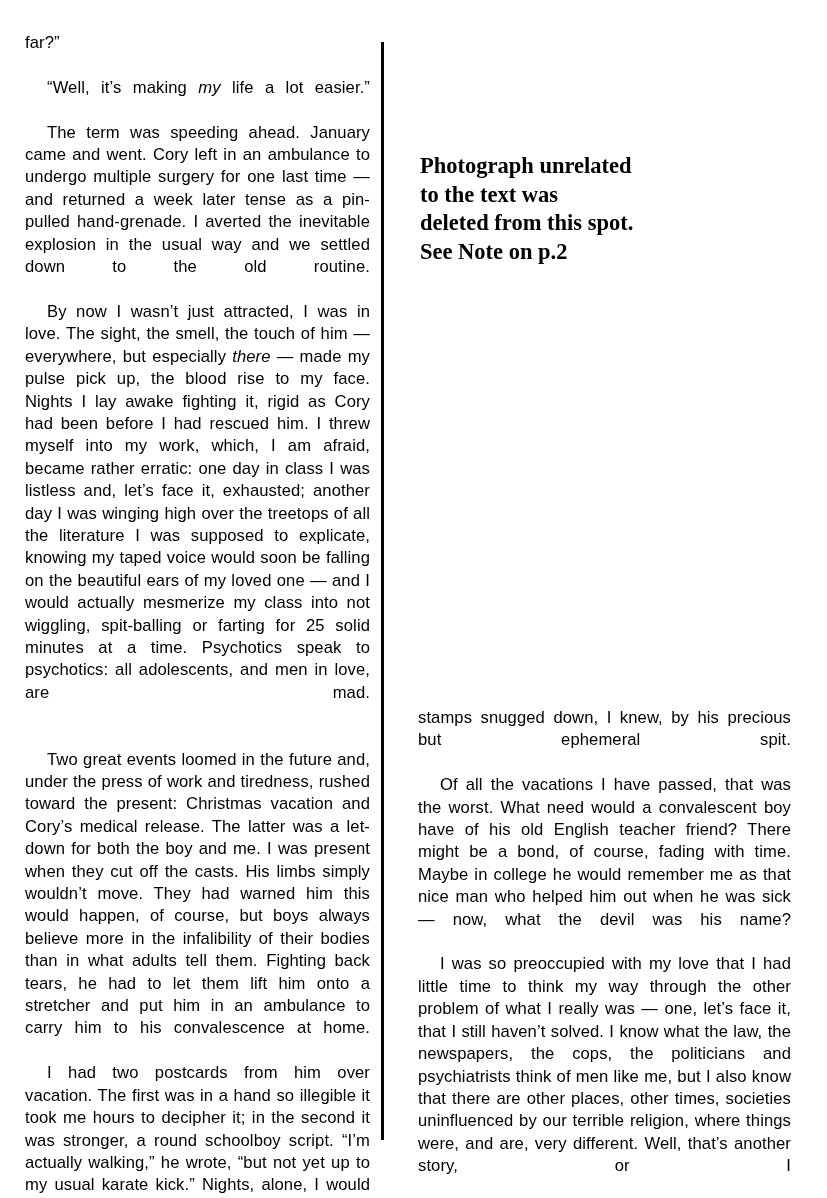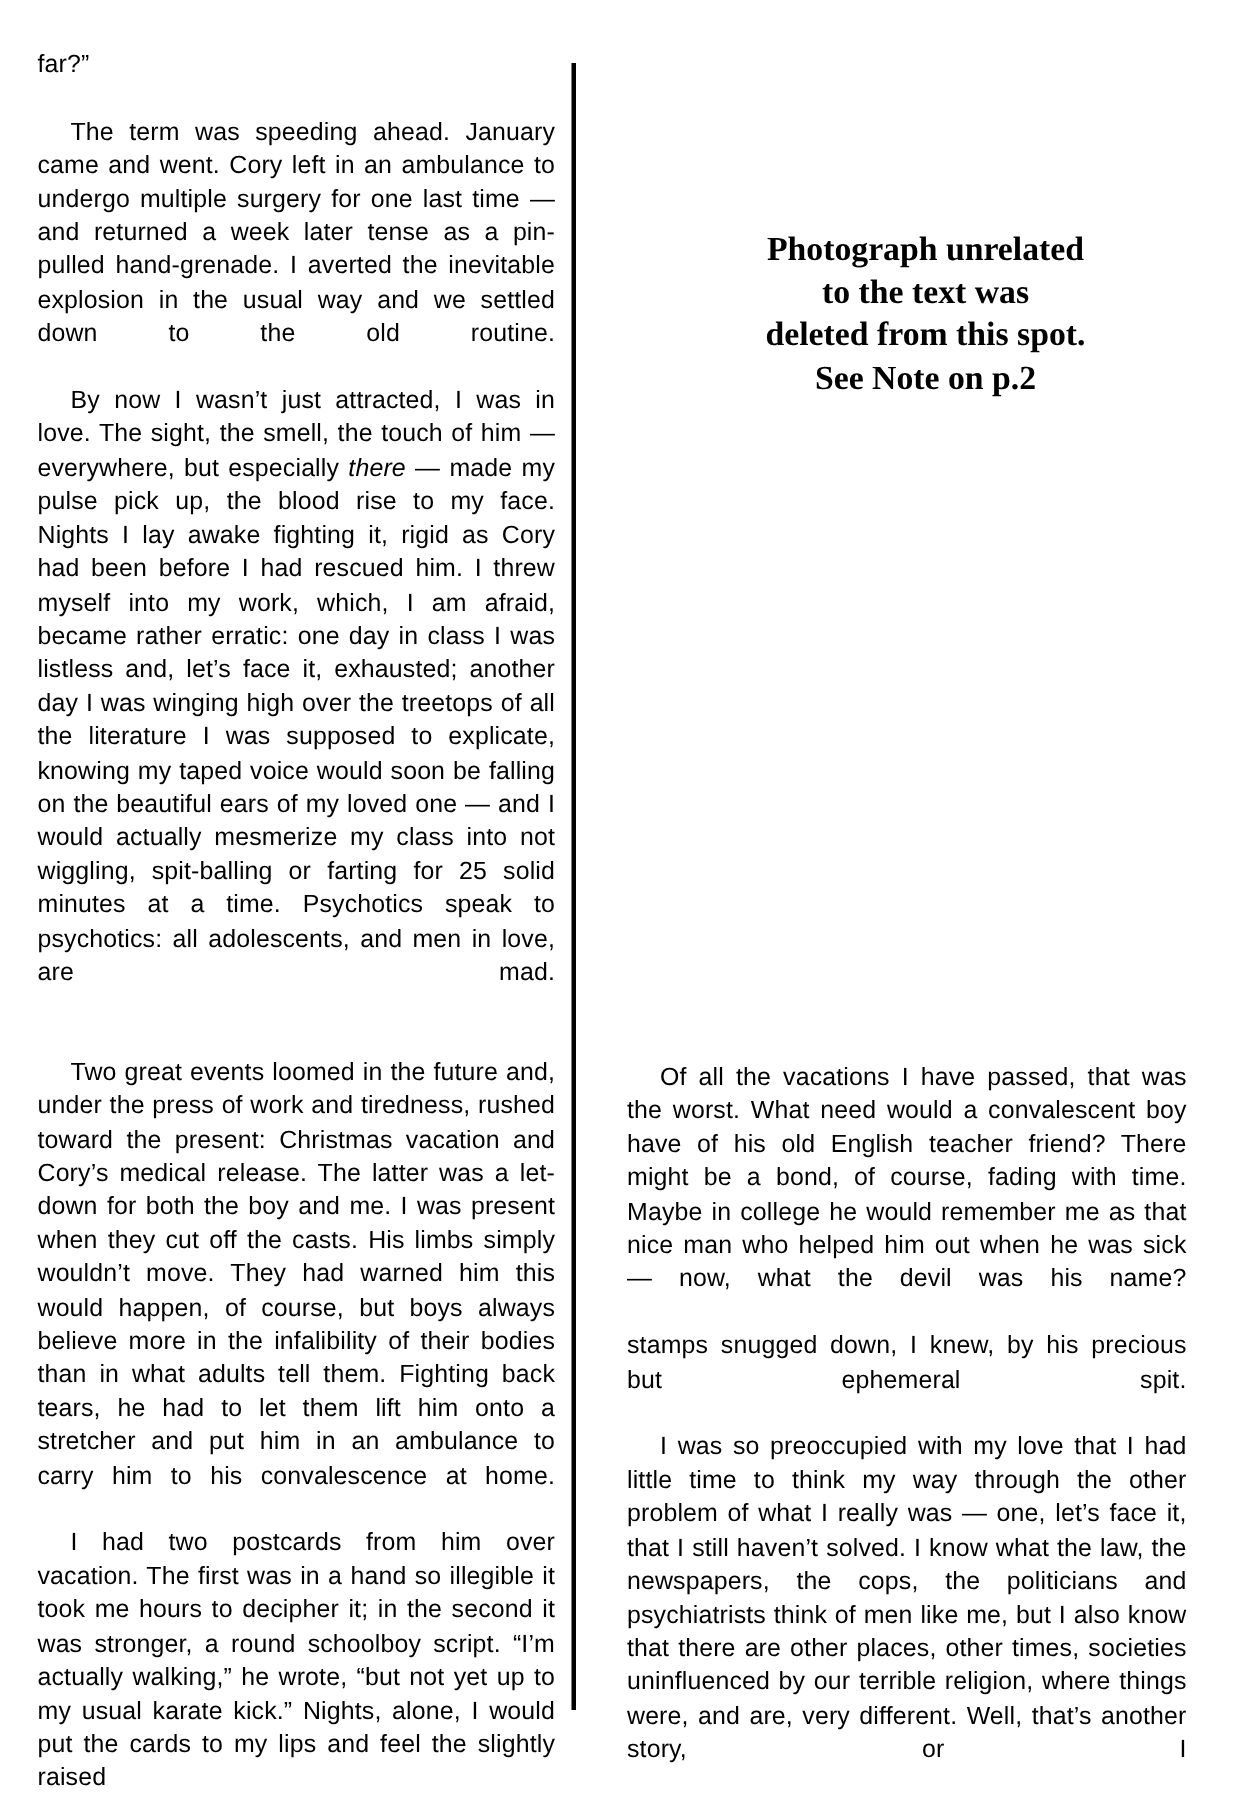--- a/index.html
+++ b/index.html
@@ -72,24 +72,24 @@
     left: 381px;
     top: 42px;
     width: 3px;
     height: 1098px;
     background: #000000;
   }
 
   
   .photo-notice {
     position: absolute;
-    left: 432px;
+    left: 420px;
     top: 152px;
     width: 370px;
-    text-align: center;
+    text-align: left;
     font-family: "Liberation Serif", serif;
     font-weight: bold;
     font-size: 22.5px;
     line-height: 28.5px;
     color: #000000;
   }
   .photo-notice .line {
     display: block;
     white-space: nowrap;
   }
@@ -107,36 +107,37 @@
     text-indent: -34px;
   }
 </style>
 </head>
 <body>
 
 <div class="page">
 
   <div class="column col-left">
       <p class="para no-indent"><span>far?”</span></p>
+      <p class="para"><span>“Well, it’s making </span><i>my</i><span> life a lot easier.”</span></p>
       <p class="para"><span>The term was speeding ahead. January came and went. Cory left in an ambulance to undergo multiple surgery for one last time — and returned a week later tense as a pin-pulled hand-grenade. I averted the inevitable explosion in the usual way and we settled down to the old routine.</span></p>
       <p class="para"><span>By now I wasn’t just attracted, I was in love. The sight, the smell, the touch of him — everywhere, but especially </span><i>there</i><span> — made my pulse pick up, the blood rise to my face. Nights I lay awake fighting it, rigid as Cory had been before I had rescued him. I threw myself into my work, which, I am afraid, became rather erratic: one day in class I was listless and, let’s face it, exhausted; another day I was winging high over the treetops of all the literature I was supposed to explicate, knowing my taped voice would soon be falling on the beautiful ears of my loved one — and I would actually mesmerize my class into not wiggling, spit-balling or farting for 25 solid minutes at a time. Psychotics speak to psychotics: all adolescents, and men in love, are mad.</span></p>
       <p class="para gap-before"><span>Two great events loomed in the future and, under the press of work and tiredness, rushed toward the present: Christmas vacation and Cory’s medical release. The latter was a let-down for both the boy and me. I was present when they cut off the casts. His limbs simply wouldn’t move. They had warned him this would happen, of course, but boys always believe more in the infalibility of their bodies than in what adults tell them. Fighting back tears, he had to let them lift him onto a stretcher and put him in an ambulance to carry him to his convalescence at home.</span></p>
       <p class="para"><span>I had two postcards from him over vacation. The first was in a hand so illegible it took me hours to decipher it; in the second it was stronger, a round schoolboy script. “I’m actually walking,” he wrote, “but not yet up to my usual karate kick.” Nights, alone, I would put the cards to my lips and feel the slightly raised</span></p>
     </div>
 
   <div class="divider"></div>
 
   <div class="photo-notice">
       <span class="line">Photograph unrelated</span>
       <span class="line">to the text was</span>
       <span class="line">deleted from this spot.</span>
       <span class="line">See Note on p.2</span>
     </div>
 
   <div class="column col-right">
+      <p class="para no-indent"><span>stamps snugged down, I knew, by his precious but ephemeral spit.</span></p>
       <p class="para"><span>Of all the vacations I have passed, that was the worst. What need would a convalescent boy have of his old English teacher friend? There might be a bond, of course, fading with time. Maybe in college he would remember me as that nice man who helped him out when he was sick — now, what the devil was his name?</span></p>
-      <p class="para no-indent"><span>stamps snugged down, I knew, by his precious but ephemeral spit.</span></p>
       <p class="para"><span>I was so preoccupied with my love that I had little time to think my way through the other problem of what I really was — one, let’s face it, that I still haven’t solved. I know what the law, the newspapers, the cops, the politicians and psychiatrists think of men like me, but I also know that there are other places, other times, societies uninfluenced by our terrible religion, where things were, and are, very different. Well, that’s another story, or I</span></p>
     </div>
 
   <div class="folio">1 5</div>
 
 </div>
 
 </body></html>

